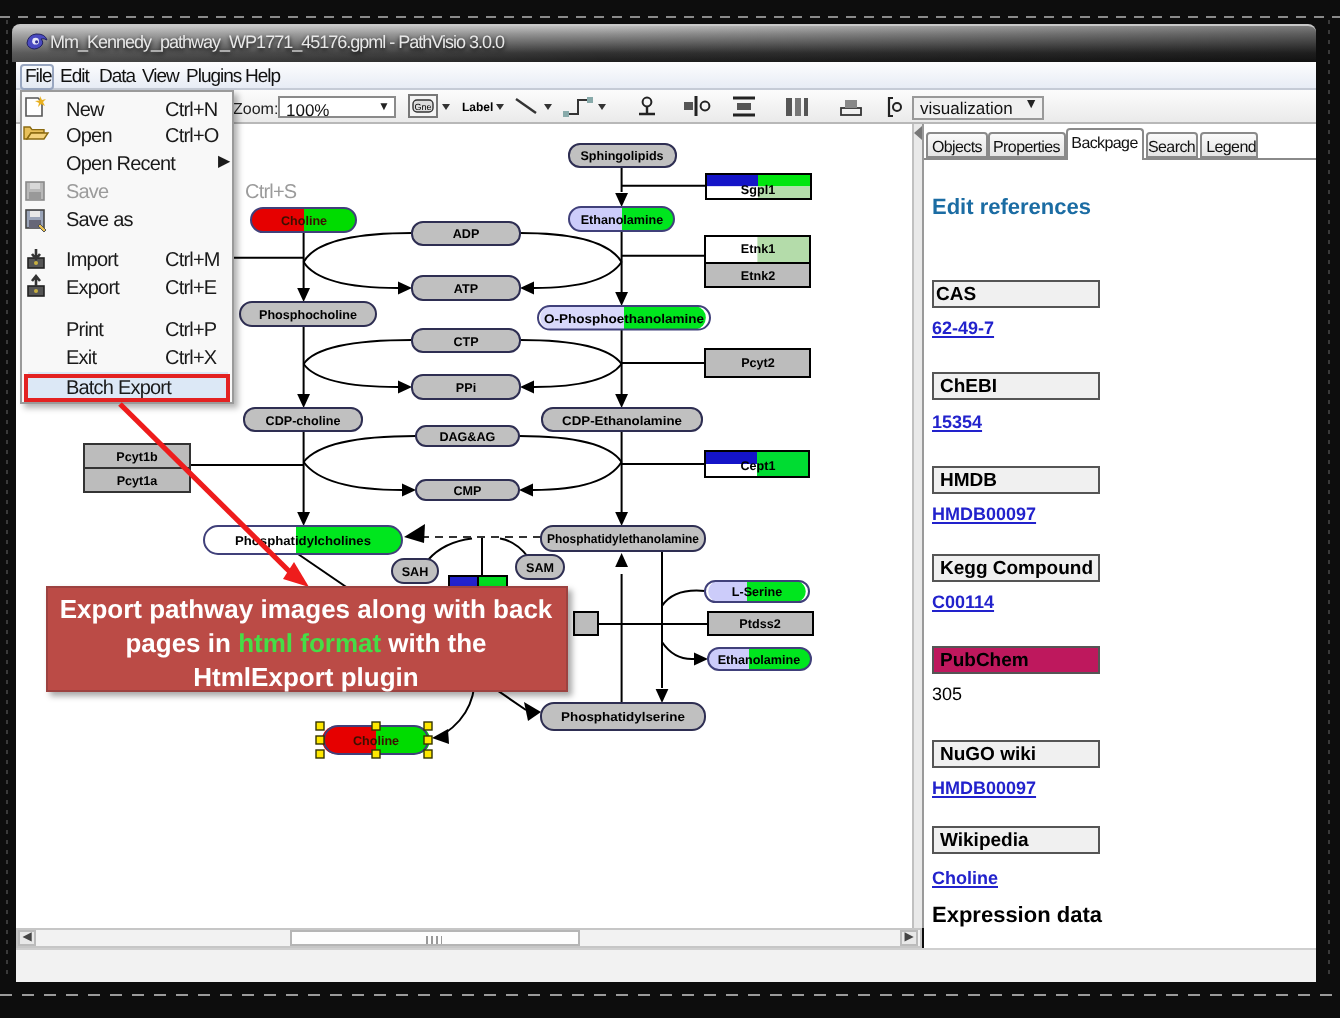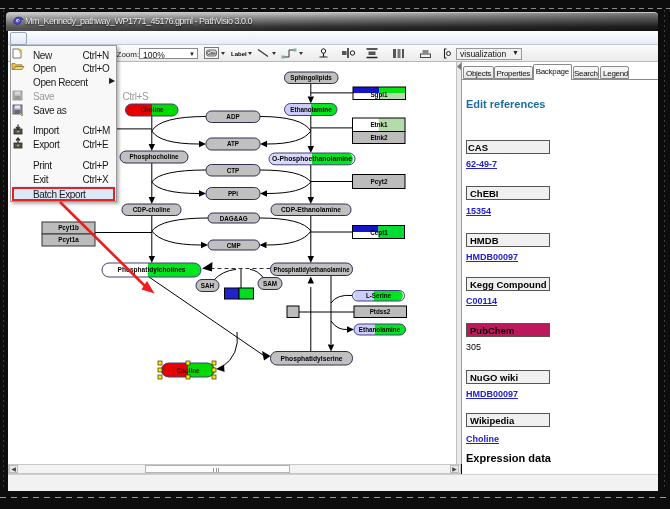--- a/index.html
+++ b/index.html
@@ -22,20 +22,28 @@
 
   <svg class="abs" style="left:13px;top:15px;" width="11" height="11" viewBox="0 0 11 11">
     <path d="M0.5,6.5 Q1,2.5 5,2 Q9.5,1.8 10.5,5 Q9,4 7.5,4.5 Q9.5,6.5 7,8.5 Q4,10.5 1.5,8.5 Q0.6,7.8 0.5,6.5 Z" fill="#4a4ac0" stroke="#202060" stroke-width="0.5"></path>
     <circle cx="4.8" cy="5.6" r="1.7" fill="#e8e8f8"></circle>
     <circle cx="5.3" cy="5.9" r="0.8" fill="#303098"></circle>
   </svg>
   <div class="abs" style="left:25px;top:16px;color:#e8e8e8;font-size:9px;letter-spacing:-0.5px;text-shadow:0 1px 2px #000;">Mm_Kennedy_pathway_WP1771_45176.gpml - PathVisio 3.0.0</div>
 
   <div class="abs" style="left:8px;top:31px;width:650px;height:14px;background:linear-gradient(180deg,#fdfdfe,#e7ecf5);border-bottom:1px solid #c5cbd6;box-sizing:border-box;"></div>
   <div class="abs" style="left:10px;top:31.5px;width:17px;height:13px;background:linear-gradient(180deg,#f8fafd,#e3e9f3);border:1px solid #98a6c0;border-radius:2px;box-sizing:border-box;"></div>
+  <div class="abs" style="left:0;top:33px;width:300px;height:12px;font-size:9.5px;letter-spacing:-0.5px;color:#111;">
+    <span style="position:absolute;left:12.5px;">File</span>
+    <span style="position:absolute;left:30px;">Edit</span>
+    <span style="position:absolute;left:49.5px;">Data</span>
+    <span style="position:absolute;left:71px;">View</span>
+    <span style="position:absolute;left:93px;">Plugins</span>
+    <span style="position:absolute;left:122.5px;">Help</span>
+  </div>
 
   <div class="abs" style="left:8px;top:45px;width:650px;height:17px;background:linear-gradient(180deg,#fcfcfc,#eaeaea);border-bottom:1px solid #b8b8b8;box-sizing:border-box;"></div>
   <div class="abs" style="left:116.5px;top:49.5px;font-size:8px;color:#222;">Zoom:</div>
   <div class="abs" style="left:139px;top:48px;width:59px;height:11px;background:#fff;border:1px solid #8a8a8a;box-sizing:border-box;">
      <span style="position:absolute;left:3px;top:0.5px;font-size:8.5px;color:#111;">100%</span>
      <span style="position:absolute;right:2px;top:1.5px;font-size:6px;color:#222;">▼</span>
   </div>
 
   <svg class="abs" style="left:204px;top:46px;" width="250" height="15" viewBox="0 0 250 15">
 
@@ -386,14 +394,18 @@
     <path d="M7,98 L7,93.5 M5,95.5 L7,93 L9,95.5" stroke="#333" stroke-width="1.3" fill="none"></path>
     <circle cx="7" cy="100.5" r="1" fill="#c8b040"></circle>
   </svg>
 
   <div class="abs" style="left:11.5px;top:186.5px;width:103px;height:14.5px;border:2px solid #e32222;box-sizing:border-box;"></div>
 
   <svg class="abs" style="left:0;top:0;pointer-events:none;" width="670" height="509" viewBox="0 0 670 509">
     <path d="M60,202 L147,288" stroke="#ee1c1c" stroke-width="2.6" fill="none"></path>
     <polygon points="154.5,293.5 141.5,289.5 147,281" fill="#ee1c1c"></polygon>
   </svg>
+  <div class="abs" style="left:22.5px;top:293px;width:261px;height:53px;background:#bb4b46;box-shadow:2px 2px 3px rgba(0,0,0,0.35);
+       color:#ffffff;font-weight:bold;font-size:13px;text-align:center;line-height:17px;padding-top:1.5px;box-sizing:border-box;border:1px solid #9c4240;">
+    Export pathway images along with back<br>pages in <span style="color:#46dd46;">html format</span> with the<br>HtmlExport plugin
+  </div>
 
 </div>
 
 </body></html>

